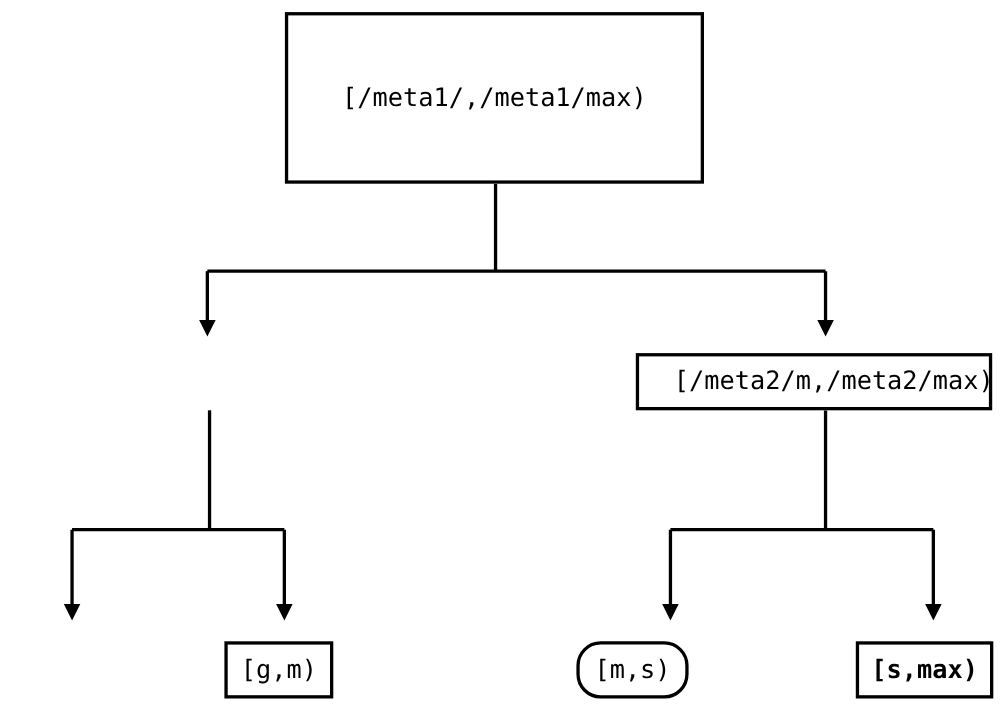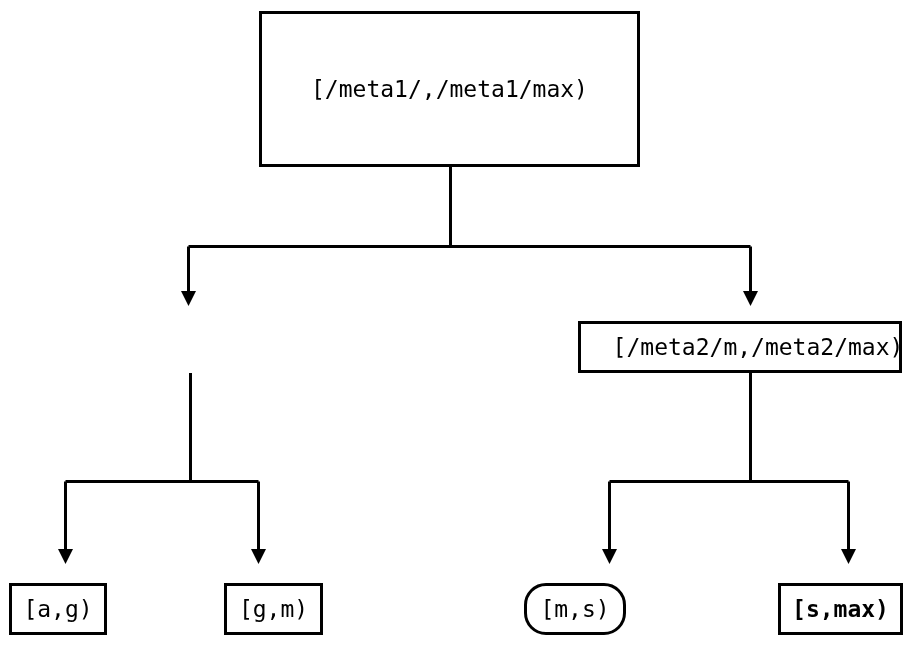--- a/index.html
+++ b/index.html
@@ -36,21 +36,21 @@
   .node.root .node-label      { font-size: 23px; }
 
   .node.mid-left  { left: 21px;  top: 321px; width: 326px; height: 52px; }
   .node.mid-right { left: 578px; top: 321px; width: 324px; height: 52px; padding-left: 36px; }
   .node.mid-left .node-label,
   .node.mid-right .node-label { font-size: 23px; }
 
   .node.leaf      { top: 583px; height: 52px; }
   .node.leaf .node-label      { font-size: 23px; }
   .node.leaf-1    { left: 9px;   width: 98px;  }
-  .node.leaf-2    { left: 224px; width: 99px;  }
+  .node.leaf-2    { left: 204px; width: 99px;  }
   .node.leaf-3    { left: 524px; width: 102px; border-radius: 22px; }
   .node.leaf-4    { left: 778px; width: 125px; font-weight: bold; }
 
   #edge-layer {
     position: absolute;
     left: 0;
     top: 0;
     width: 912px;
     height: 652px;
     pointer-events: none;
@@ -103,23 +103,20 @@
 
   <div class="node root">
     <span class="node-label">[/meta1/,/meta1/max)</span>
   </div>
 
 
   <div class="node mid-right">
     <span class="node-label">[/meta2/m,/meta2/max)</span>
   </div>
 
-  <div class="node leaf leaf-1">
-    <span class="node-label">[a,g)</span>
-  </div>
 
   <div class="node leaf leaf-2">
     <span class="node-label">[g,m)</span>
   </div>
 
   <div class="node leaf leaf-3">
     <span class="node-label">[m,s)</span>
   </div>
 
   <div class="node leaf leaf-4">

